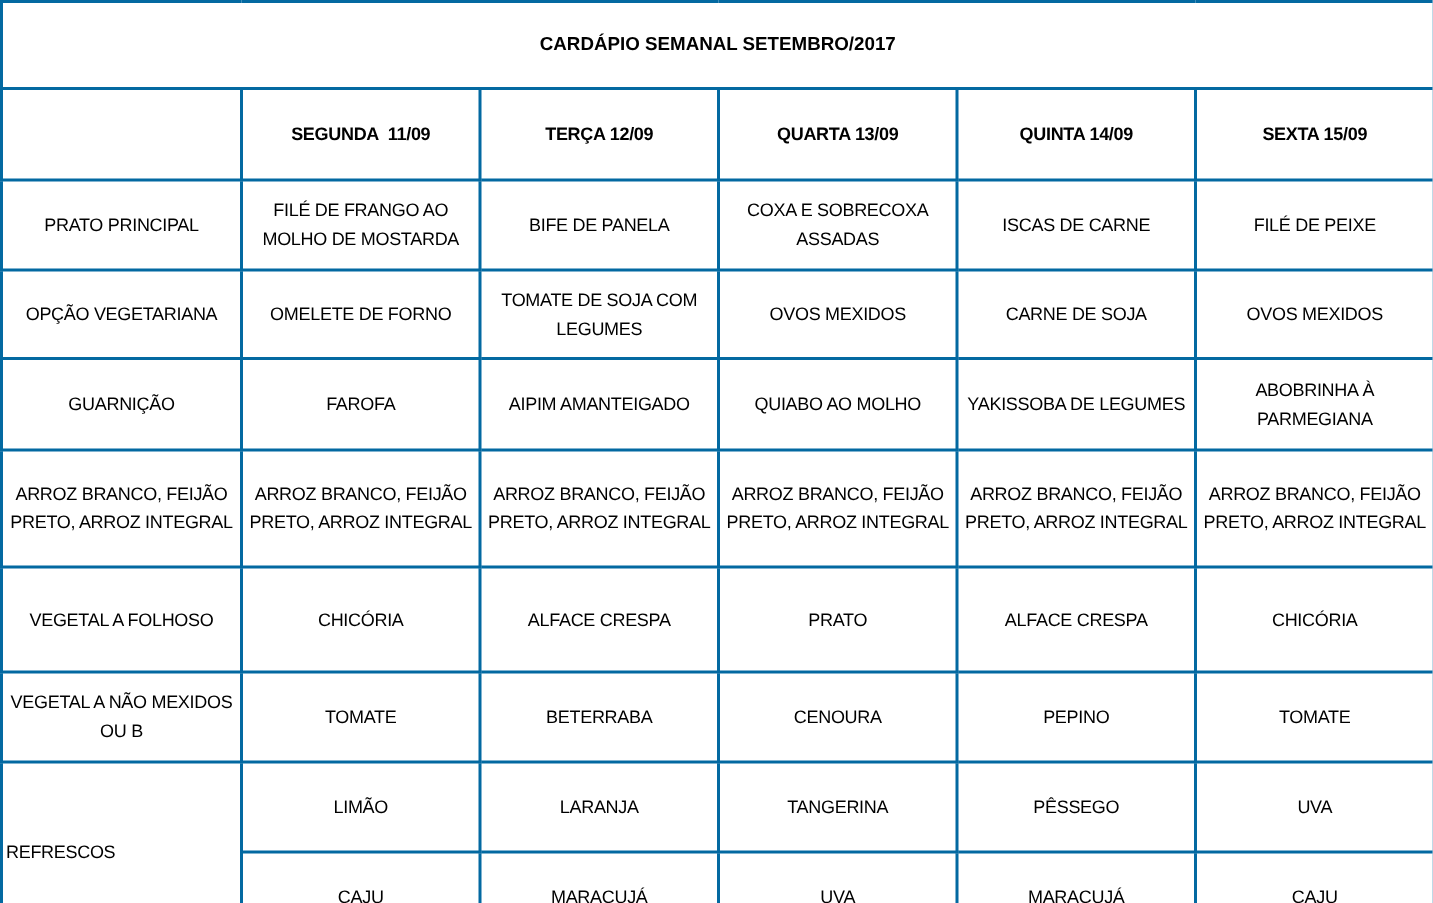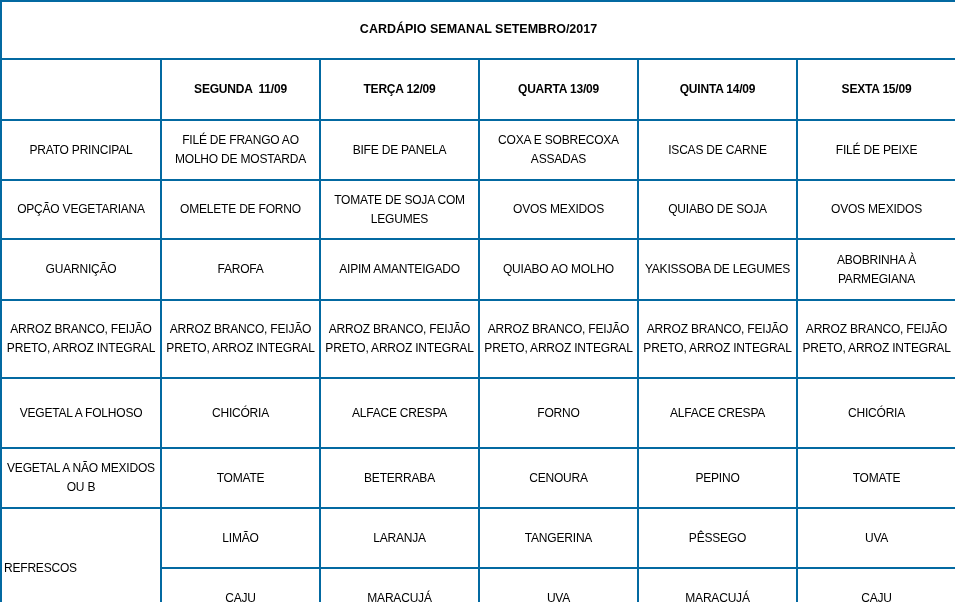--- a/index.html
+++ b/index.html
@@ -80,21 +80,21 @@
       <td>BIFE DE PANELA</td>
       <td>COXA E SOBRECOXA ASSADAS</td>
       <td>ISCAS DE CARNE</td>
       <td>FILÉ DE PEIXE</td>
     </tr>
     <tr style="height:59px">
       <td class="row-label">OPÇÃO VEGETARIANA</td>
       <td>OMELETE DE FORNO</td>
       <td>TOMATE DE SOJA COM LEGUMES</td>
       <td>OVOS MEXIDOS</td>
-      <td>QUIABO DE SOJA</td>
+      <td>CARNE DE SOJA</td>
       <td>OVOS MEXIDOS</td>
     </tr>
     <tr style="height:61px">
       <td class="row-label">GUARNIÇÃO</td>
       <td>FAROFA</td>
       <td>AIPIM AMANTEIGADO</td>
       <td>QUIABO AO MOLHO</td>
       <td>YAKISSOBA DE LEGUMES</td>
       <td>ABOBRINHA À PARMEGIANA</td>
     </tr>
@@ -103,21 +103,21 @@
       <td>ARROZ BRANCO, FEIJÃO PRETO, ARROZ INTEGRAL</td>
       <td>ARROZ BRANCO, FEIJÃO PRETO, ARROZ INTEGRAL</td>
       <td>ARROZ BRANCO, FEIJÃO PRETO, ARROZ INTEGRAL</td>
       <td>ARROZ BRANCO, FEIJÃO PRETO, ARROZ INTEGRAL</td>
       <td>ARROZ BRANCO, FEIJÃO PRETO, ARROZ INTEGRAL</td>
     </tr>
     <tr style="height:70px">
       <td class="row-label">VEGETAL A FOLHOSO</td>
       <td>CHICÓRIA</td>
       <td>ALFACE CRESPA</td>
-      <td>FORNO</td>
+      <td>PRATO</td>
       <td>ALFACE CRESPA</td>
       <td>CHICÓRIA</td>
     </tr>
     <tr style="height:60px">
       <td class="row-label">VEGETAL A NÃO MEXIDOS OU B</td>
       <td>TOMATE</td>
       <td>BETERRABA</td>
       <td>CENOURA</td>
       <td>PEPINO</td>
       <td>TOMATE</td>

